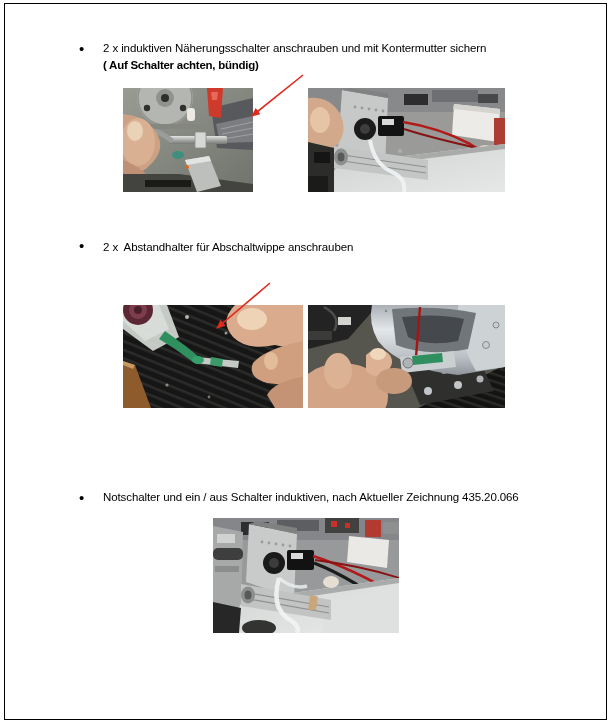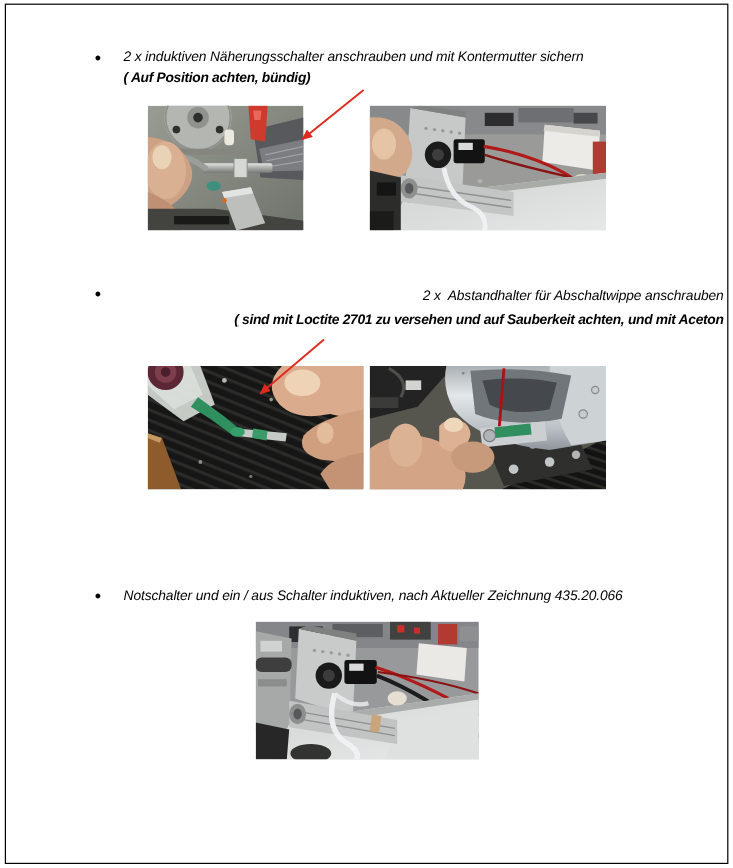--- a/index.html
+++ b/index.html
@@ -3,37 +3,37 @@
 <meta charset="utf-8">
 <style>
   html,body{margin:0;padding:0;}
   body{
     width:611px;height:723px;position:relative;background:#ffffff;overflow:hidden;
     font-family:"Liberation Sans","DejaVu Sans",sans-serif;color:#000;
   }
   .page-border{position:absolute;left:4px;top:3px;right:4px;bottom:3px;border:1.5px solid #000;pointer-events:none;}
   .step{position:absolute;left:103px;width:500px;}
   .bullet{position:absolute;left:-24px;top:0;font-size:15px;line-height:17px;}
-  .line{font-size:11.5px;line-height:17px;letter-spacing:-0.1px;white-space:pre;font-style:italic;}
-  .step2 .line{line-height:20px;text-align:right;}
+  .line{font-size:11.5px;line-height:17px;letter-spacing:-0.1px;white-space:pre;}
+  .step2 .line{line-height:20px;}
   .bold{font-weight:bold;letter-spacing:-0.25px;}
   .underline-blue{text-decoration:underline;text-decoration-color:#3a55cc;text-decoration-thickness:1px;}
   figure.photo{position:absolute;margin:0;padding:0;overflow:hidden;}
   figure.photo svg{display:block;width:100%;height:100%;}
   .overlay{position:absolute;left:0;top:0;pointer-events:none;}
 </style>
 </head>
 <body>
 
 <div class="page-border"></div>
 
 <section class="step" style="top:40px;">
   <span class="bullet">•</span>
   <div class="line">2 x induktiven Näherungsschalter anschrauben und mit Kontermutter sichern</div>
-  <div class="line bold">( Auf Position achten, bündig)</div>
+  <div class="line bold">( Auf Schalter achten, bündig)</div>
 </section>
 
 <figure class="photo" style="left:123px;top:88px;width:130px;height:104px;" role="img" aria-label="Hand hält induktiven Näherungsschalter mit Kontermutter">
   <svg viewBox="0 0 130 104" preserveAspectRatio="none">
     <defs>
       <linearGradient id="paBg" x1="0" y1="0" x2="1" y2="1">
         <stop offset="0" stop-color="#999c93"></stop>
           <stop offset="1" stop-color="#70736b"></stop>
       </linearGradient>
       <linearGradient id="paRod" x1="0" y1="0" x2="0" y2="1">
@@ -123,21 +123,20 @@
     <polygon points="0,54 26,60 26,104 0,104" fill="#2c2c2b"></polygon>
     <rect x="6" y="64" width="16" height="11" fill="#151515"></rect>
     <rect x="0" y="88" width="20" height="16" fill="#1b1b1a"></rect>
     <circle cx="92" cy="63" r="2" fill="#aeb0af"></circle>
   </svg>
 </figure>
 
 <section class="step step2" style="top:237px;">
   <span class="bullet">•</span>
   <div class="line">2 x  Abstandhalter für Abschaltwippe anschrauben</div>
-  <div class="line bold"><span class="underline-blue">(</span><span> sind mit Loctite 2701 zu versehen und auf Sauberkeit achten, und mit Aceton</span></div>
 </section>
 
 <figure class="photo" style="left:123px;top:305px;width:180px;height:103px;" role="img" aria-label="Loctite 2701 wird mit einer Spritze auf den Abstandhalter aufgetragen">
   <svg viewBox="0 0 180 103" preserveAspectRatio="none">
     <defs>
       <pattern id="pcRib" width="8" height="8" patternUnits="userSpaceOnUse" patternTransform="rotate(22)">
         <rect width="8" height="8" fill="#161616"></rect>
           <rect width="8" height="2.6" fill="#2b2b29"></rect>
       </pattern>
     </defs>

